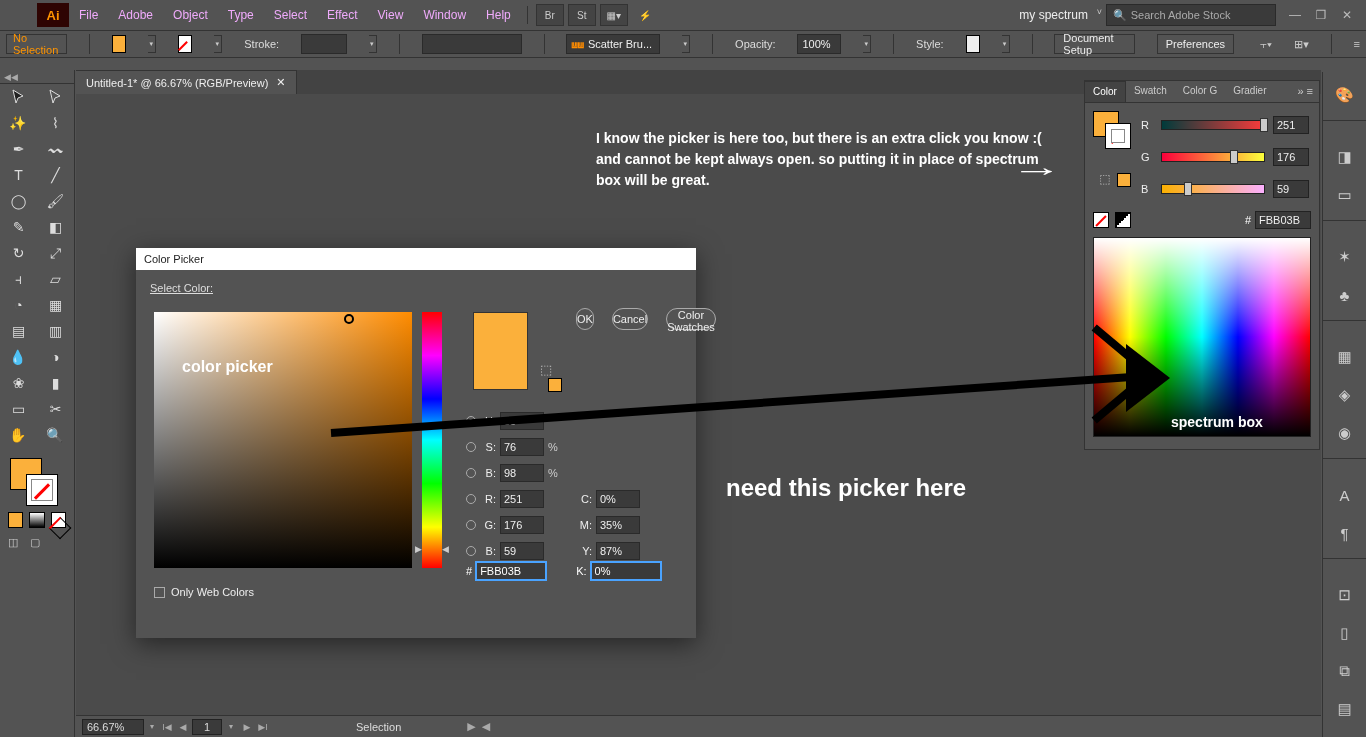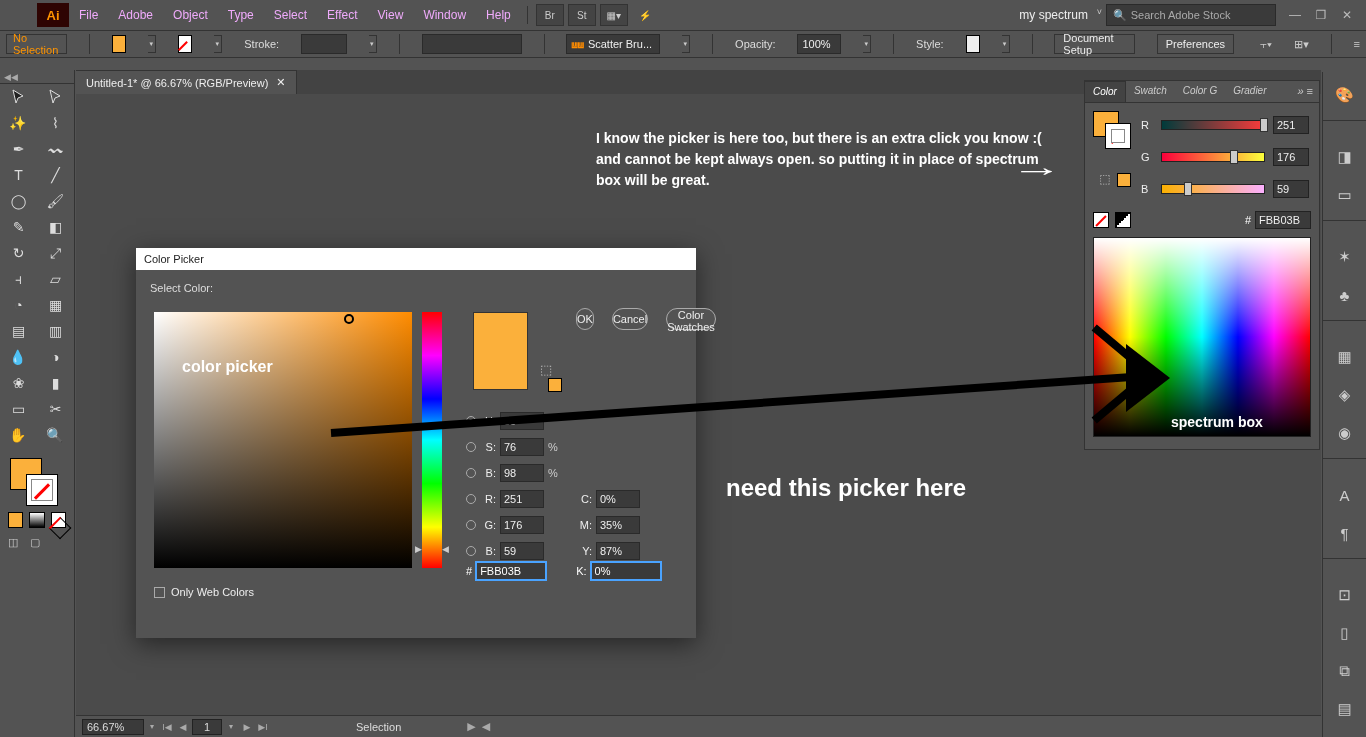--- a/index.html
+++ b/index.html
@@ -59,21 +59,21 @@
 .bigarrow{position:absolute; z-index:55;}
 .bigarrow .shaft{position:absolute; left:255px; top:335px; width:810px; height:8px; background:#000; transform:rotate(-4deg); transform-origin:left center;}
 .bigarrow .head{position:absolute; left:1050px; top:250px; width:0;height:0; border-left:44px solid #000; border-top:34px solid transparent; border-bottom:34px solid transparent;}
 .bigarrow .hb1{position:absolute;left:1010px;top:252px;width:70px;height:8px;background:#000;transform:rotate(40deg);}
 .bigarrow .hb2{position:absolute;left:1010px;top:300px;width:70px;height:8px;background:#000;transform:rotate(-40deg);}
 
 
 .picker { position:absolute; top:154px; left:60px; width:560px; height:390px; background:#535353; box-shadow:0 6px 24px rgba(0,0,0,.5); z-index:50;}
 .picker .title { background:#fff; color:#222; height:22px; display:flex; align-items:center; padding:0 8px; font-size:11px;}
 .picker .body { padding:12px 14px; }
-.picker .lbl-sc { color:#ddd; margin-bottom:6px; font-size:11px;}
+.picker .lbl-sc { color:#ddd; margin-bottom:6px; font-size:11px;text-decoration:underline;}
 .picker .sv { position:absolute; left:18px; top:64px; width:258px; height:256px; background:
   linear-gradient(to top, #000, transparent),
   linear-gradient(to right, #fff, #ff8c00); }
 .picker .sv .cursor{position:absolute; left:190px; top:2px; width:10px; height:10px; border:2px solid #000; border-radius:50%;}
 .picker .hue { position:absolute; left:286px; top:64px; width:20px; height:256px;
   background:linear-gradient(to bottom,#ff0000 0%,#ff00ff 17%,#0000ff 34%,#00ffff 50%,#00ff00 67%,#ffff00 84%,#ff0000 100%);}
 .picker .hue .tris{position:absolute; left:-7px; right:-7px; top:232px; display:flex; justify-content:space-between;}
 .picker .hue .tris:before{content:"▶"; color:#ccc; font-size:9px;}
 .picker .hue .tris:after{content:"◀"; color:#ccc; font-size:9px;}
 .picker .curnew{ position:absolute; left:337px; top:64px; width:55px; height:78px; border:1px solid #333;}
@@ -95,21 +95,21 @@
 .picker .hex .k{margin-left:26px;}
 .picker .owc{position:absolute;left:18px;top:338px;display:flex;align-items:center;gap:6px;font-size:11px;color:#eee;}
 .picker .owc .chk{width:11px;height:11px;border:1px solid #aaa;}
 
 
 .rcol { position:absolute; top:72px; right:0; width:44px; bottom:0; background:#535353; border-left:1px solid #333; display:flex; flex-direction:column; align-items:center; gap:12px; padding-top:10px;}
 .rcol .pbtn{width:26px;height:26px;display:flex;align-items:center;justify-content:center;color:#ccc;font-size:15px;}
 .rcol .gap{height:12px;border-top:1px solid #333;width:100%;}
 
 .colorpanel { position:absolute; top:80px; right:46px; width:236px; height:370px; background:#535353; border:1px solid #333; z-index:40;}
-.colorpanel .tabs{height:22px;display:flex;border-bottom:1px solid #333;font-style:italic;}
+.colorpanel .tabs{height:22px;display:flex;border-bottom:1px solid #333;}
 .colorpanel .tabs .t{padding:4px 8px;font-size:10px;color:#ccc;}
 .colorpanel .tabs .t.on{background:#434343;color:#fff;border-top:1px solid #333;border-right:1px solid #333;}
 .colorpanel .tabs .more{margin-left:auto;padding:4px 6px;color:#ccc;}
 .colorpanel .fs{position:absolute;left:8px;top:30px;}
 .colorpanel .fs .fill{position:absolute;width:26px;height:26px;background:#fbb03b;border:1px solid #000;}
 .colorpanel .fs .strk{position:absolute;left:12px;top:12px;width:26px;height:26px;background:#fff;border:1px solid #000;}
 .colorpanel .fs .strk:after{content:"";position:absolute;inset:5px;border:1px solid #888;background:#fff;}
 .colorpanel .fs .strk .none{position:absolute;inset:5px;}
 .colorpanel .fs .strk .none:after{content:"";position:absolute;left:-2px;right:-2px;top:50%;border-top:2px solid red;transform:rotate(-45deg);}
 .colorpanel .sliders{position:absolute;left:56px;top:28px;right:10px;}

